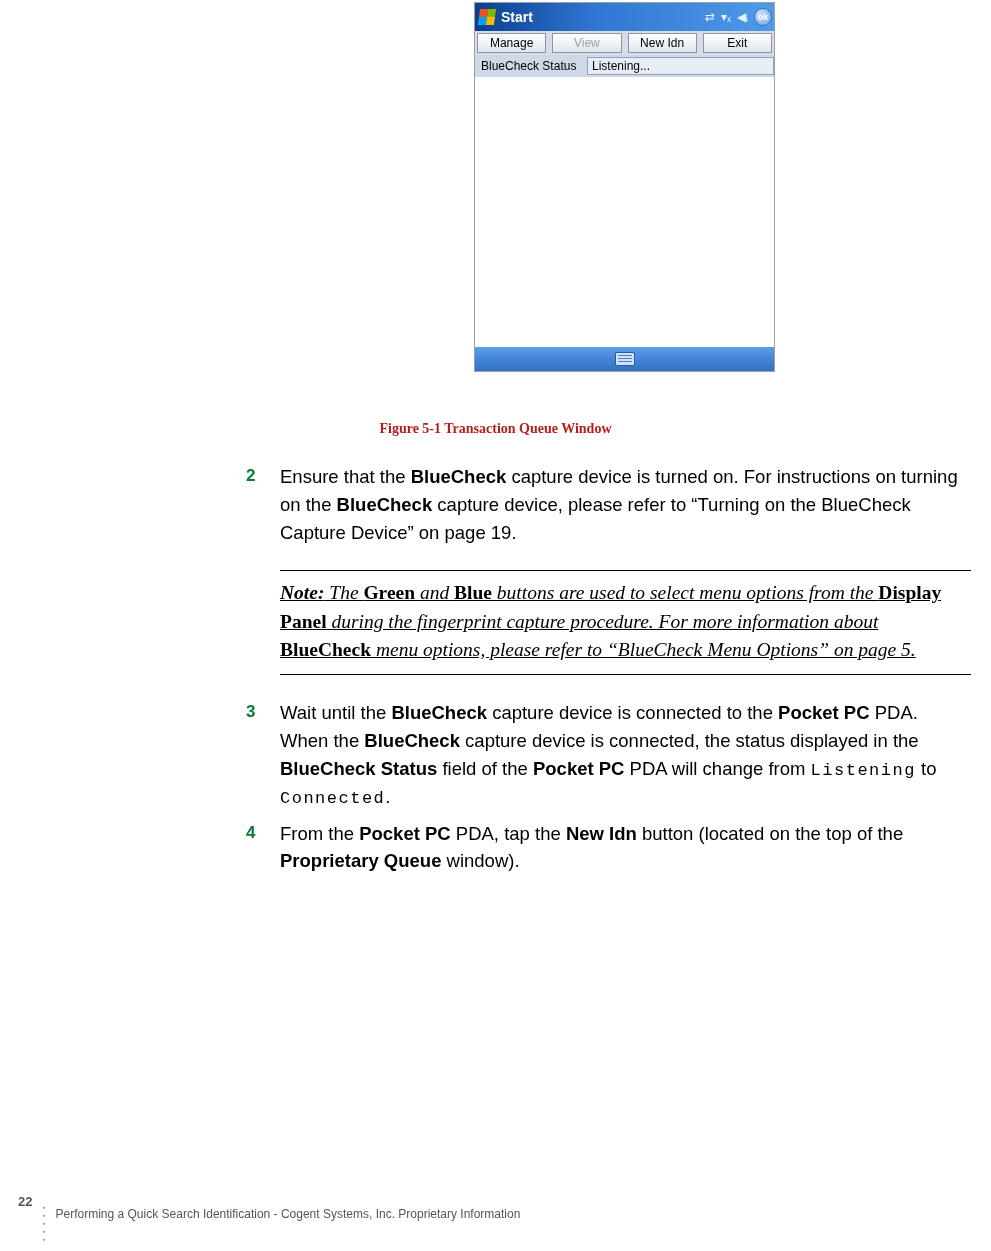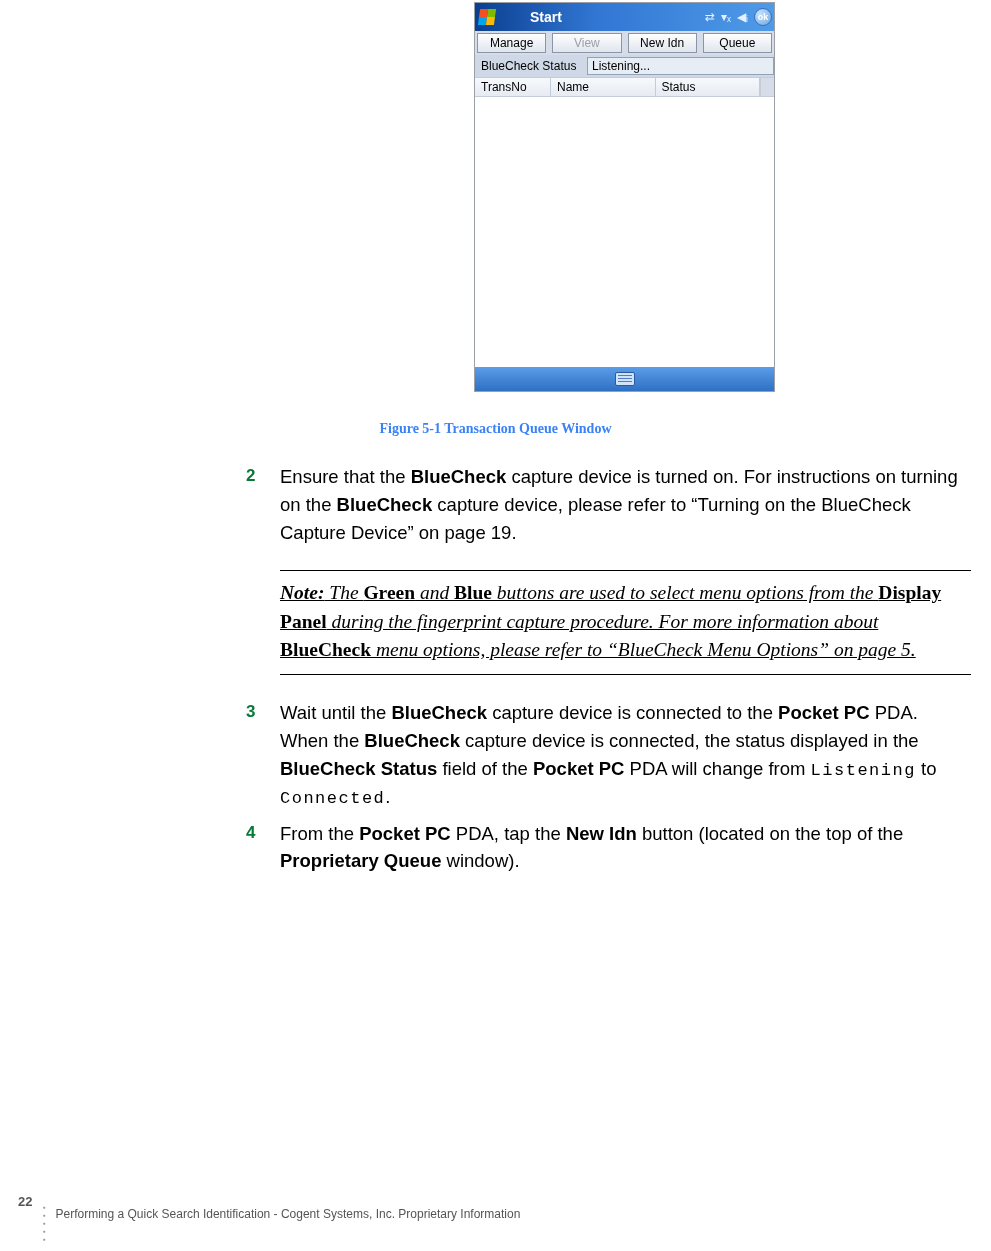--- a/index.html
+++ b/index.html
@@ -32,21 +32,20 @@
     font-family: Tahoma, Verdana, sans-serif;
     font-size: 12px;
   }
   .titlebar {
     display: flex;
     align-items: center;
     height: 28px;
     background: linear-gradient(to right, #0a3f8f 0%, #3176d3 40%, #4f9be8 100%);
     color: #fff;
     padding: 0 2px 0 4px;
-    gap: 29px;
   }
   .winflag {
     width: 16px; height: 16px;
     display: inline-flex; flex-wrap: wrap;
     margin-right: 6px;
     transform: skewX(-8deg);
   }
   .winflag span { width: 8px; height: 8px; }
   .fr { background: #f25022; }
   .fg { background: #7fba00; }
@@ -137,21 +136,21 @@
     width: 14px; height: 8px;
     background: repeating-linear-gradient(#4f7fbf 0 1px, #cfe3fb 1px 3px);
   }
   .caption {
     position: absolute;
     top: 421px;
     width: 100%;
     text-align: center;
     font-weight: bold;
     font-size: 14px;
-    color: #3b82f6;
+    color: #b91c1c;
     font-family: "Times New Roman", Times, serif;
   }
   .body-content {
     position: absolute;
     left: 246px;
     top: 463px;
     width: 725px;
   }
   .step {
     display: flex;
@@ -229,36 +228,30 @@
           <span class="okbox">
               <span>ok</span>
             </span>
         </span>
       </div>
 
       <div class="toolbar">
         <div class="btn">Manage</div>
         <div class="btn disabled">View</div>
         <div class="btn">New Idn</div>
-        <div class="btn">Queue</div>
+        <div class="btn">Exit</div>
       </div>
 
       <div class="statusline">
         <div class="lbl">BlueCheck Status</div>
         <div class="val">
             <span>Listening...</span>
           </div>
       </div>
 
-      <div class="headers">
-        <div class="hcell" style="flex:0 0 76px">TransNo</div>
-        <div class="hcell">Name</div>
-        <div class="hcell">Status</div>
-        <div class="end"></div>
-      </div>
 
       <div class="listarea"></div>
 
       <div class="bottombar">
         <div class="kbd">
             <div class="keys"></div>
           </div>
       </div>
     </div>
   </div>

